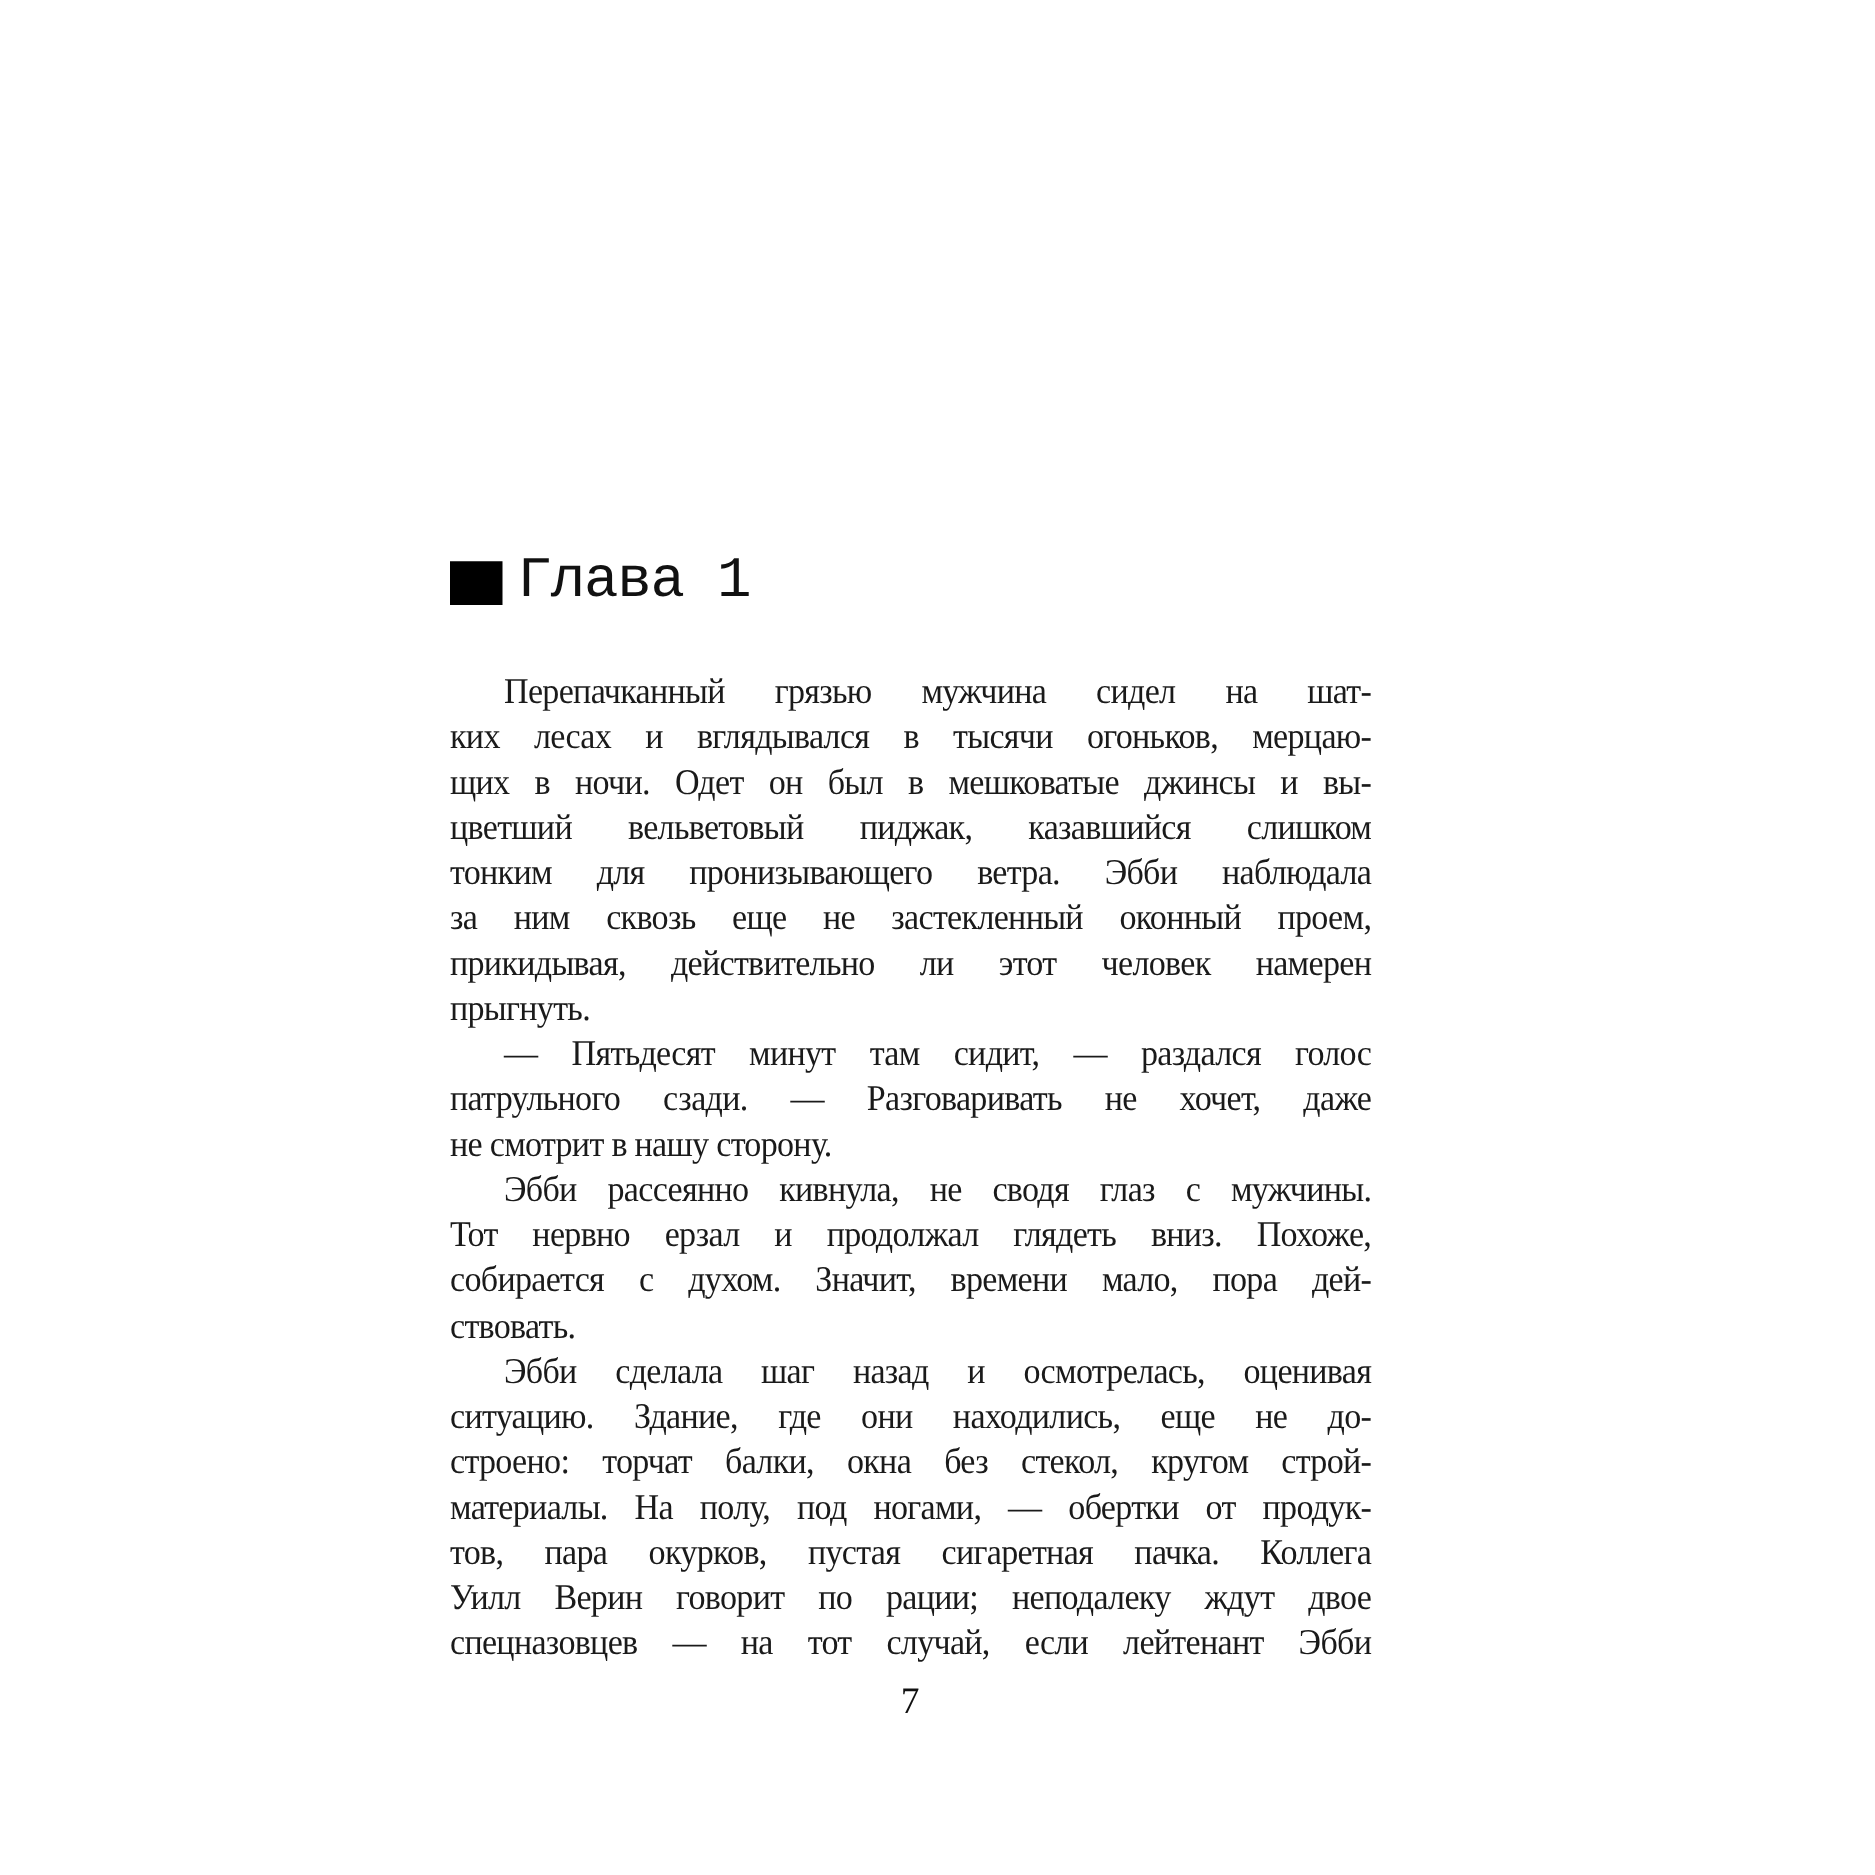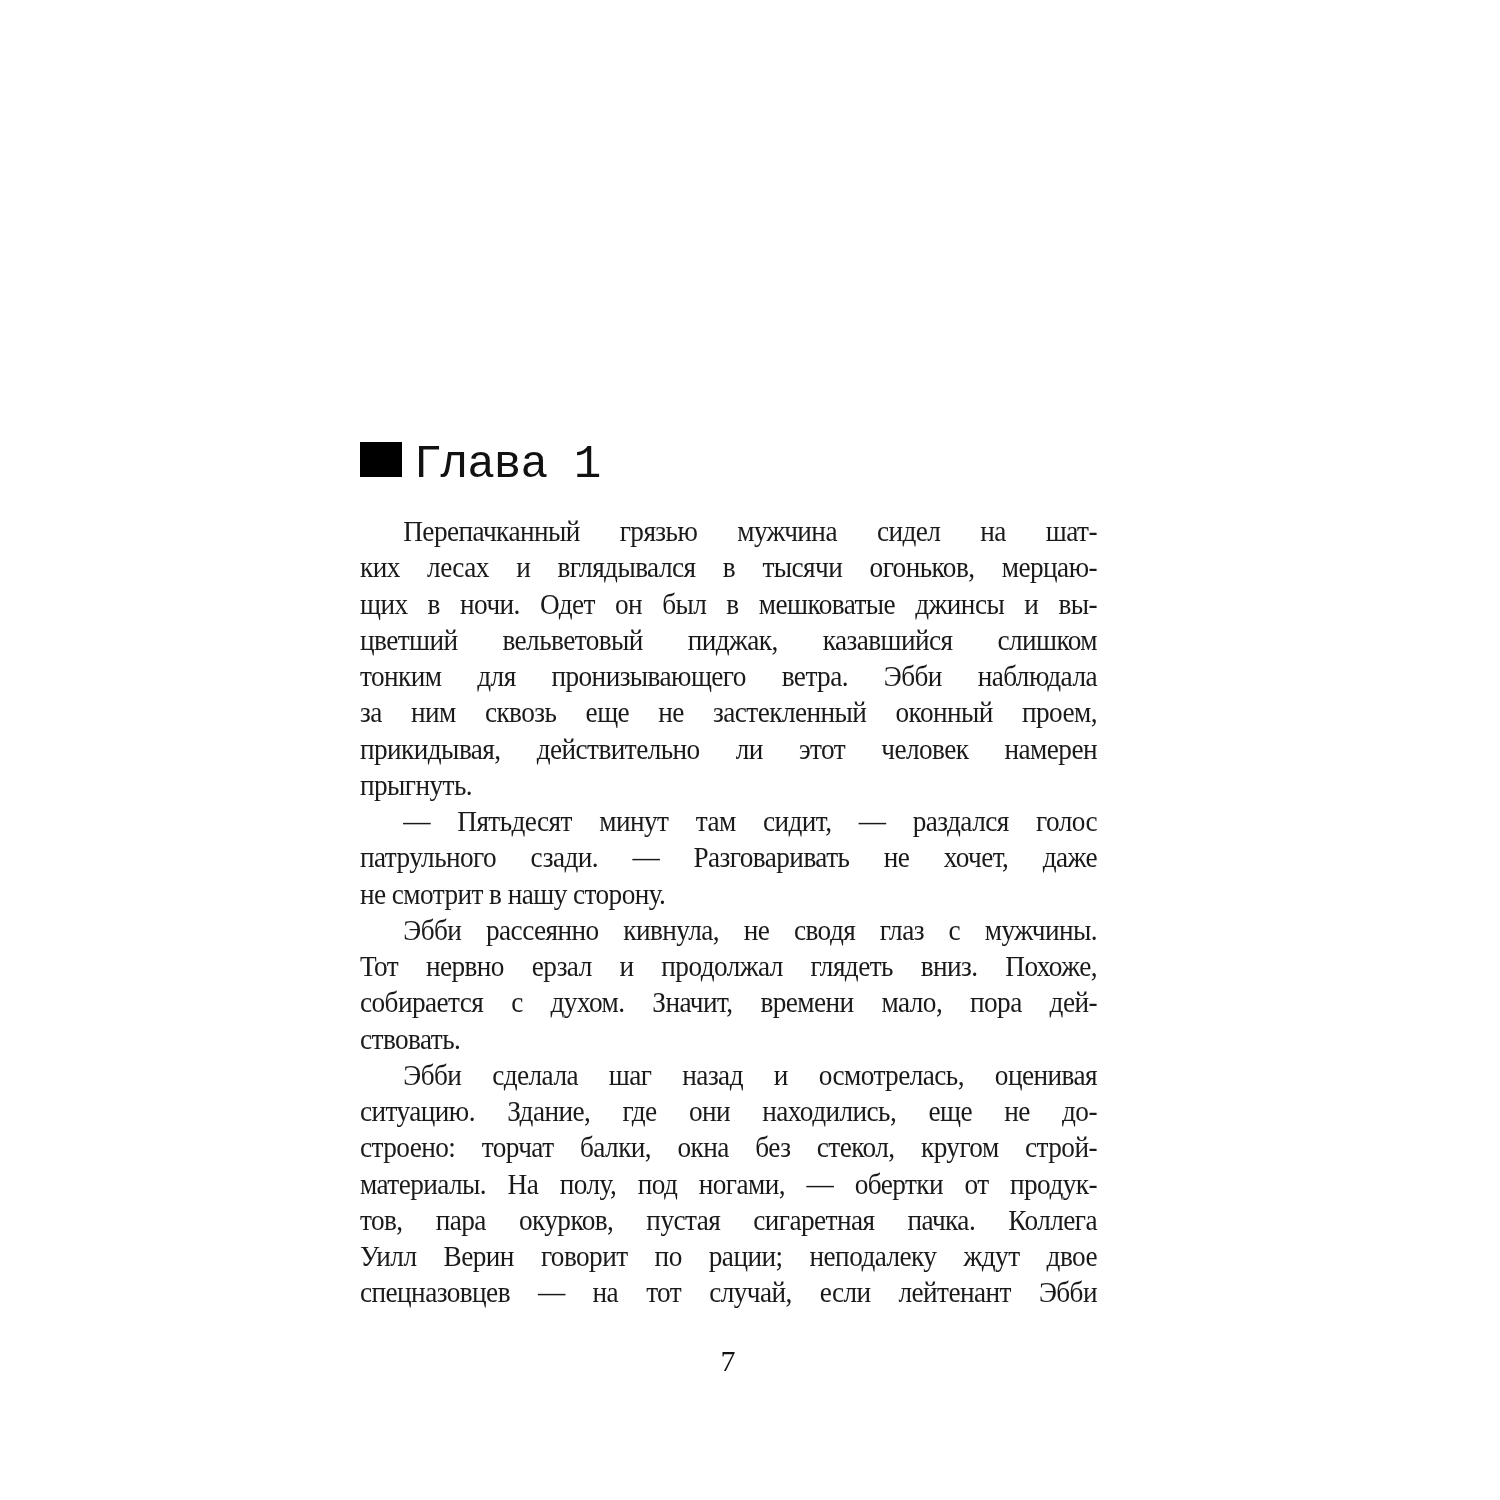--- a/index.html
+++ b/index.html
@@ -18,39 +18,40 @@
       position: absolute;
       left: 0; top: 0;
       width: 1500px; height: 1500px;
     }
     .chapter-heading {
       position: absolute;
       left: 360px;
       top: 440px;
       height: 50px;
       display: flex;
+      align-items: center;
     }
     .chapter-square {
       width: 42px;
       height: 35px;
       background: #000000;
       margin-right: 12px;
       margin-top: 2px;
     }
     .chapter-title {
       font-family: "Liberation Mono", "DejaVu Sans Mono", monospace;
       font-size: 46px;
       letter-spacing: -1px;
       color: #111111;
       line-height: 50px;
     }
     .body-text {
       position: absolute;
       left: 360px;
-      top: 513px;
+      top: 535px;
       width: 737px;
     }
     .line {
       font-family: "Liberation Serif", "DejaVu Serif", serif;
       font-size: 29px;
       line-height: 36.25px;
       height: 36.25px;
       white-space: nowrap;
       text-align: justify;
       text-align-last: justify;

